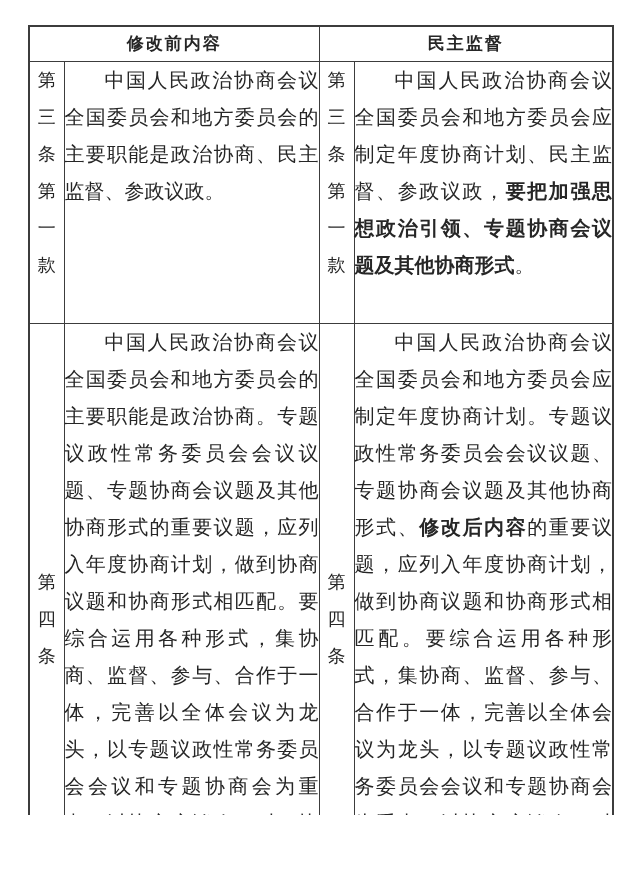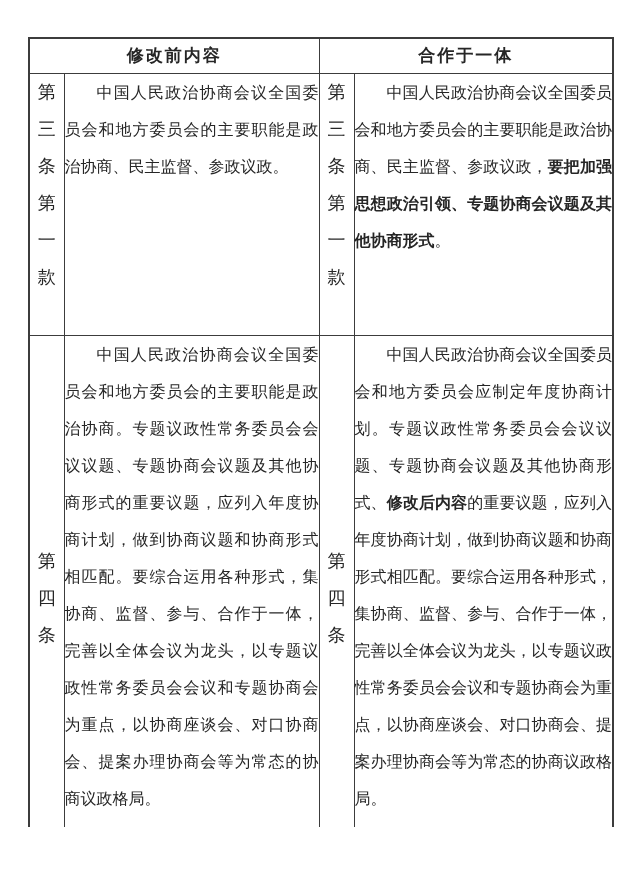--- a/index.html
+++ b/index.html
@@ -8,21 +8,20 @@
     background: #ffffff;
   }
   .page {
     position: relative;
     width: 640px;
     height: 815px;
     background: #ffffff;
     overflow: hidden;
     font-family: "Liberation Serif", "DejaVu Serif", serif;
     color: #262626;
-    margin-top: 12px;
   }
   table.cmp {
     position: absolute;
     left: 28px;
     top: 25px;
     width: 584px;
     border-collapse: collapse;
     table-layout: fixed;
     border: 2px solid #3c3c3c;
   }
@@ -51,21 +50,21 @@
   }
   td.label-top { vertical-align: top; padding-top: 7px; }
   td.label-middle { vertical-align: middle; }
   .vchar { display: block; height: 37px; line-height: 37px; }
 
   td.text-cell {
     vertical-align: top;
     padding: 7px 9px 6px 9px;
   }
   .para {
-    font-size: 16px;
+    font-size: 20px;
     line-height: 37px;
     text-align: justify;
     text-justify: inter-ideograph;
     text-indent: 2em;
     word-break: break-all;
   }
   .emph {
     font-family: "Liberation Sans", "DejaVu Sans", sans-serif;
     font-weight: 700;
   }
@@ -77,21 +76,21 @@
   <table class="cmp">
     <colgroup>
       <col style="width:35px">
       <col style="width:255px">
       <col style="width:35px">
       <col style="width:259px">
     </colgroup>
     <thead>
       <tr>
         <th class="colhead" colspan="2">修改前内容</th>
-        <th class="colhead" colspan="2">合作于一体</th>
+        <th class="colhead" colspan="2">民主监督</th>
       </tr>
     </thead>
     <tbody>
       <tr class="row-1">
         <td class="label-cell label-top">
             <span class="vchar">第</span>
             <span class="vchar">三</span>
             <span class="vchar">条</span>
             <span class="vchar">第</span>
             <span class="vchar">一</span>
@@ -102,21 +101,21 @@
         </td>
         <td class="label-cell label-top">
             <span class="vchar">第</span>
             <span class="vchar">三</span>
             <span class="vchar">条</span>
             <span class="vchar">第</span>
             <span class="vchar">一</span>
             <span class="vchar">款</span>
           </td>
         <td class="text-cell">
-          <div class="para"><span>中国人民政治协商会议全国委员会和地方委员会的主要职能是政治协商、民主监督、参政议政，</span><span class="emph">要把加强思想政治引领、专题协商会议题及其他协商形式</span><span>。</span></div>
+          <div class="para"><span>中国人民政治协商会议全国委员会和地方委员会应制定年度协商计划、民主监督、参政议政，</span><span class="emph">要把加强思想政治引领、专题协商会议题及其他协商形式</span><span>。</span></div>
         </td>
       </tr>
       <tr class="row-2">
         <td class="label-cell label-middle">
             <span class="vchar">第</span>
             <span class="vchar">四</span>
             <span class="vchar">条</span>
           </td>
         <td class="text-cell">
           <div class="para"><span>中国人民政治协商会议全国委员会和地方委员会的主要职能是政治协商。专题议政性常务委员会会议议题、专题协商会议题及其他协商形式的重要议题，应列入年度协商计划，做到协商议题和协商形式相匹配。要综合运用各种形式，集协商、监督、参与、合作于一体，完善以全体会议为龙头，以专题议政性常务委员会会议和专题协商会为重点，以协商座谈会、对口协商会、提案办理协商会等为常态的协商议政格局。</span></div>

